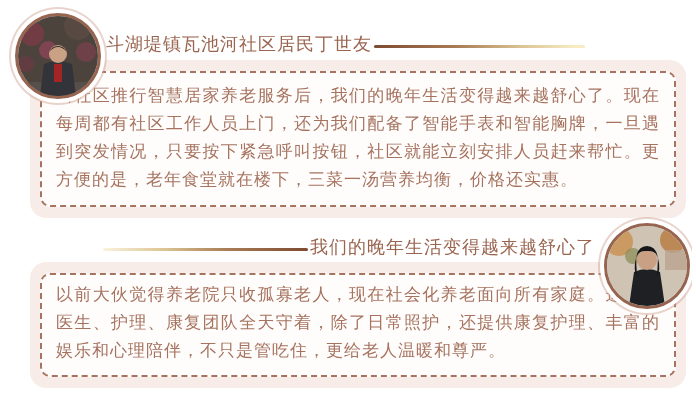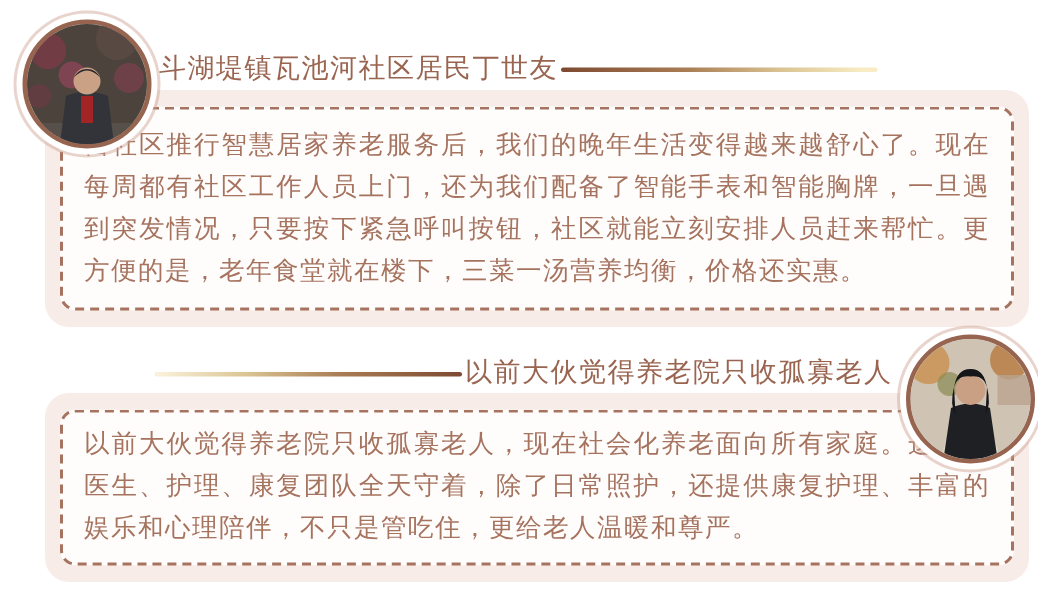--- a/index.html
+++ b/index.html
@@ -1,18 +1,18 @@
 <!DOCTYPE html>
 <html><head>
 <meta charset="utf-8">
 <style>
   html,body { margin:0; padding:0; background:#ffffff; }
   .canvas {
     position:relative; width:692px; height:400px; background:#ffffff;
-    font-family:Liberation Sans, sans-serif; overflow:hidden;
+    font-family:Liberation Mono, monospace; overflow:hidden;
   }
   
   .avatar {
     position:absolute; width:80px; height:80px; border-radius:50%;
     border:3px solid #96644f; overflow:hidden; background:#ddd;
     box-shadow:0 0 0 4px #ffffff, 0 0 0 6px rgba(205,160,145,.45);
     z-index:5;
   }
   .avatar svg { display:block; width:100%; height:100%; }
   .av1 { left:15px; top:13px; }
@@ -72,21 +72,21 @@
     <div class="grad-line line-fade-right"></div>
   </div>
   <div class="card card1">
     <div class="dashed">
       <p class="quote">自社区推行智慧居家养老服务后，我们的晚年生活变得越来越舒心了。现在每周都有社区工作人员上门，还为我们配备了智能手表和智能胸牌，一旦遇到突发情况，只要按下紧急呼叫按钮，社区就能立刻安排人员赶来帮忙。更方便的是，老年食堂就在楼下，三菜一汤营养均衡，价格还实惠。</p>
     </div>
   </div>
 
   <div class="name-row row2">
     <div class="grad-line line-fade-left"></div>
-    <span class="speaker">以前大伙觉得养老院只收孤寡老人</span>
+    <span class="speaker">我们的晚年生活变得越来越舒心了</span>
   </div>
   <div class="avatar av2">
     <svg viewBox="0 0 80 80">
       <rect width="80" height="80" fill="#cfc4b4"></rect>
       <circle cx="12" cy="16" r="14" fill="#c98e4e" opacity=".8"></circle>
       <circle cx="66" cy="14" r="13" fill="#b5793f" opacity=".8"></circle>
       <circle cx="26" cy="30" r="8" fill="#8a8a52" opacity=".7"></circle>
       <rect x="58" y="24" width="22" height="20" fill="#b9a48e" opacity=".8"></rect>
       <path d="M20 80 L30 46 Q34 80 50 46 L60 80 Z" fill="#d9d2c6"></path>
       <path d="M22 80 L27 46 Q40 40 53 46 L58 80 Z" fill="#1f2024"></path>

